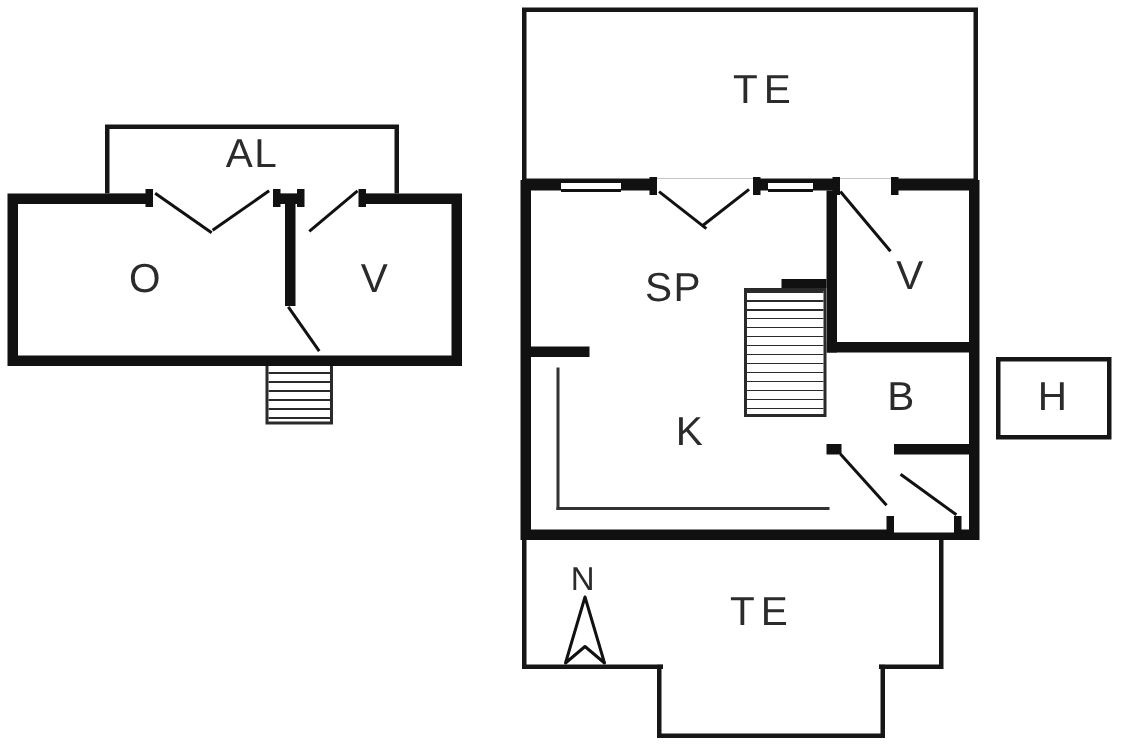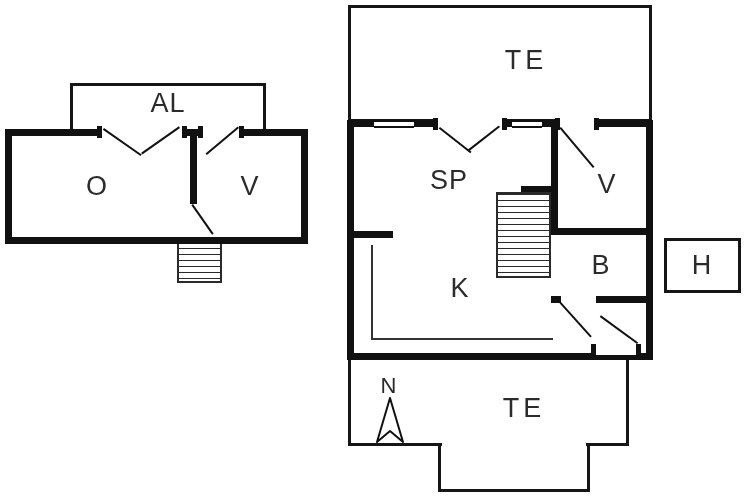--- a/index.html
+++ b/index.html
@@ -15,21 +15,21 @@
   .thinbox { position:absolute; border:3px solid #161616; background:#ffffff; }
   .thickbox { position:absolute; border:7px solid #111111; background:#ffffff; }
   .wall { position:absolute; background:#111111; }
   .gap { position:absolute; background:#ffffff; }
   .jamb { position:absolute; background:#111111; width:5px; height:12px; }
   .line { position:absolute; height:2px; background:#111111; transform-origin:0 0; }
   .lbl {
     position:absolute; transform:translate(-50%,-50%);
     font-size:27px; color:#2b2b2b; letter-spacing:1px; white-space:nowrap;
   }
-  .lbl.te { letter-spacing:4px;margin-left:16px; }
+  .lbl.te { letter-spacing:4px; }
   .lbl.n  { font-size:22px; }
   .stairs {
     position:absolute; border:2px solid #2a2a2a; background-color:#ffffff;
     background-image: repeating-linear-gradient(to bottom, #2a2a2a 0, #2a2a2a 1px, transparent 1px, transparent 6px);
   }
   .window {
     position:absolute; background:#ffffff;
     border-top:2px solid #111; border-bottom:2px solid #111;
   }
   .z0{z-index:0}.z1{z-index:1}.z2{z-index:2}.z3{z-index:3}
@@ -102,18 +102,18 @@
   <div class="gap z2" style="left:559px;top:119px;width:36px;height:10px;"></div>
   <div class="jamb z3" style="left:555px;top:118px;"></div>
   <div class="jamb z3" style="left:594px;top:118px;"></div>
   <div class="line z3" style="left:561px;top:127px;width:52px;transform:rotate(50deg);"></div>
 
   <div class="gap z2" style="left:595px;top:345px;width:42px;height:10px;"></div>
   <div class="jamb z3" style="left:591px;top:344px;"></div>
   <div class="jamb z3" style="left:636px;top:344px;"></div>
   <div class="line z3" style="left:637px;top:344px;width:46px;transform:rotate(216deg);"></div>
 
-  <div class="lbl z2" style="left:449px;top:180px;">SP</div>
+  <div class="lbl z2" style="left:449px;top:192px;">SP</div>
   <div class="lbl z2" style="left:607px;top:184px;">V</div>
   <div class="lbl z2" style="left:601px;top:265px;">B</div>
   <div class="lbl z2" style="left:460px;top:288px;">K</div>
 
 </div>
 
 </body></html>

